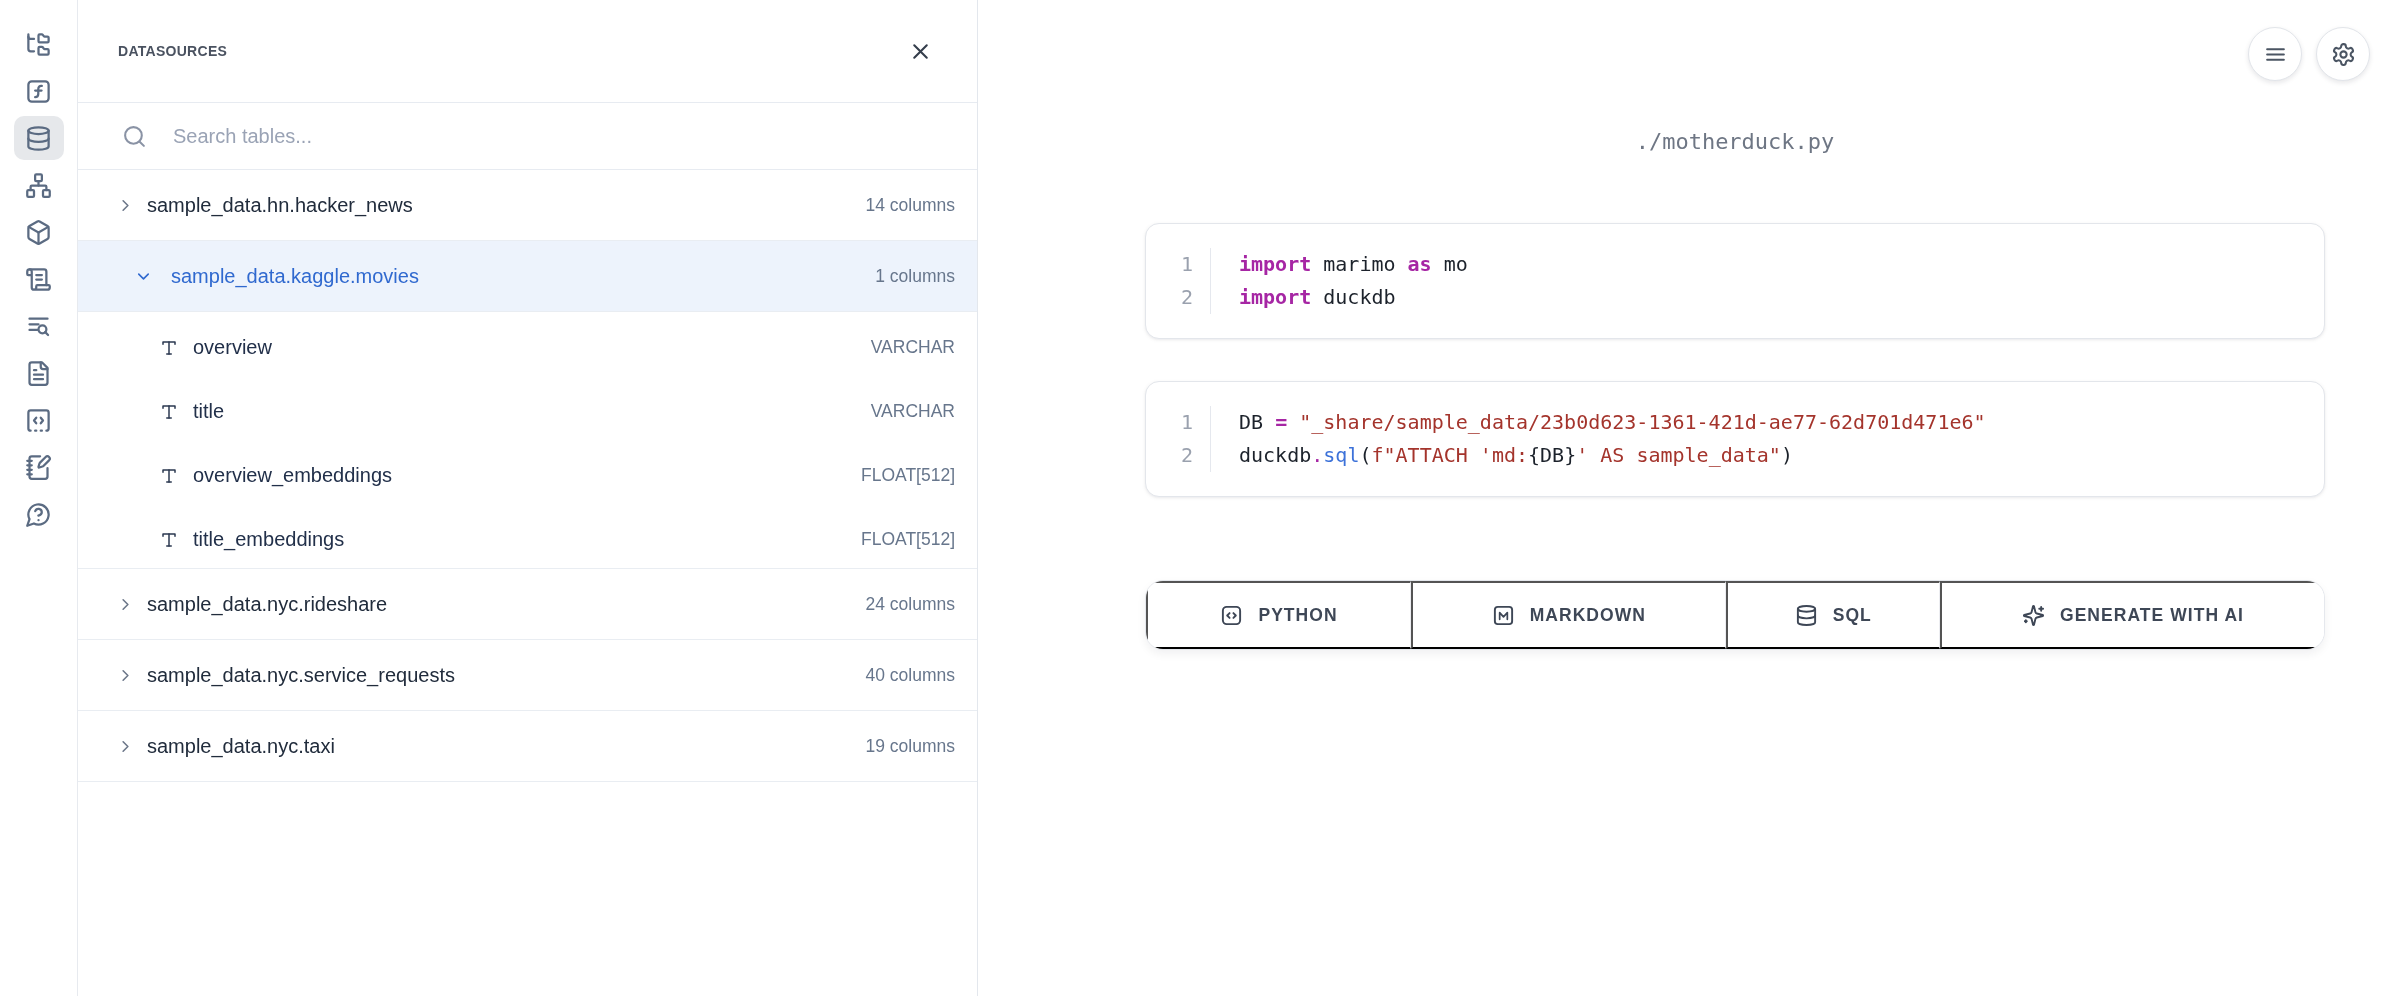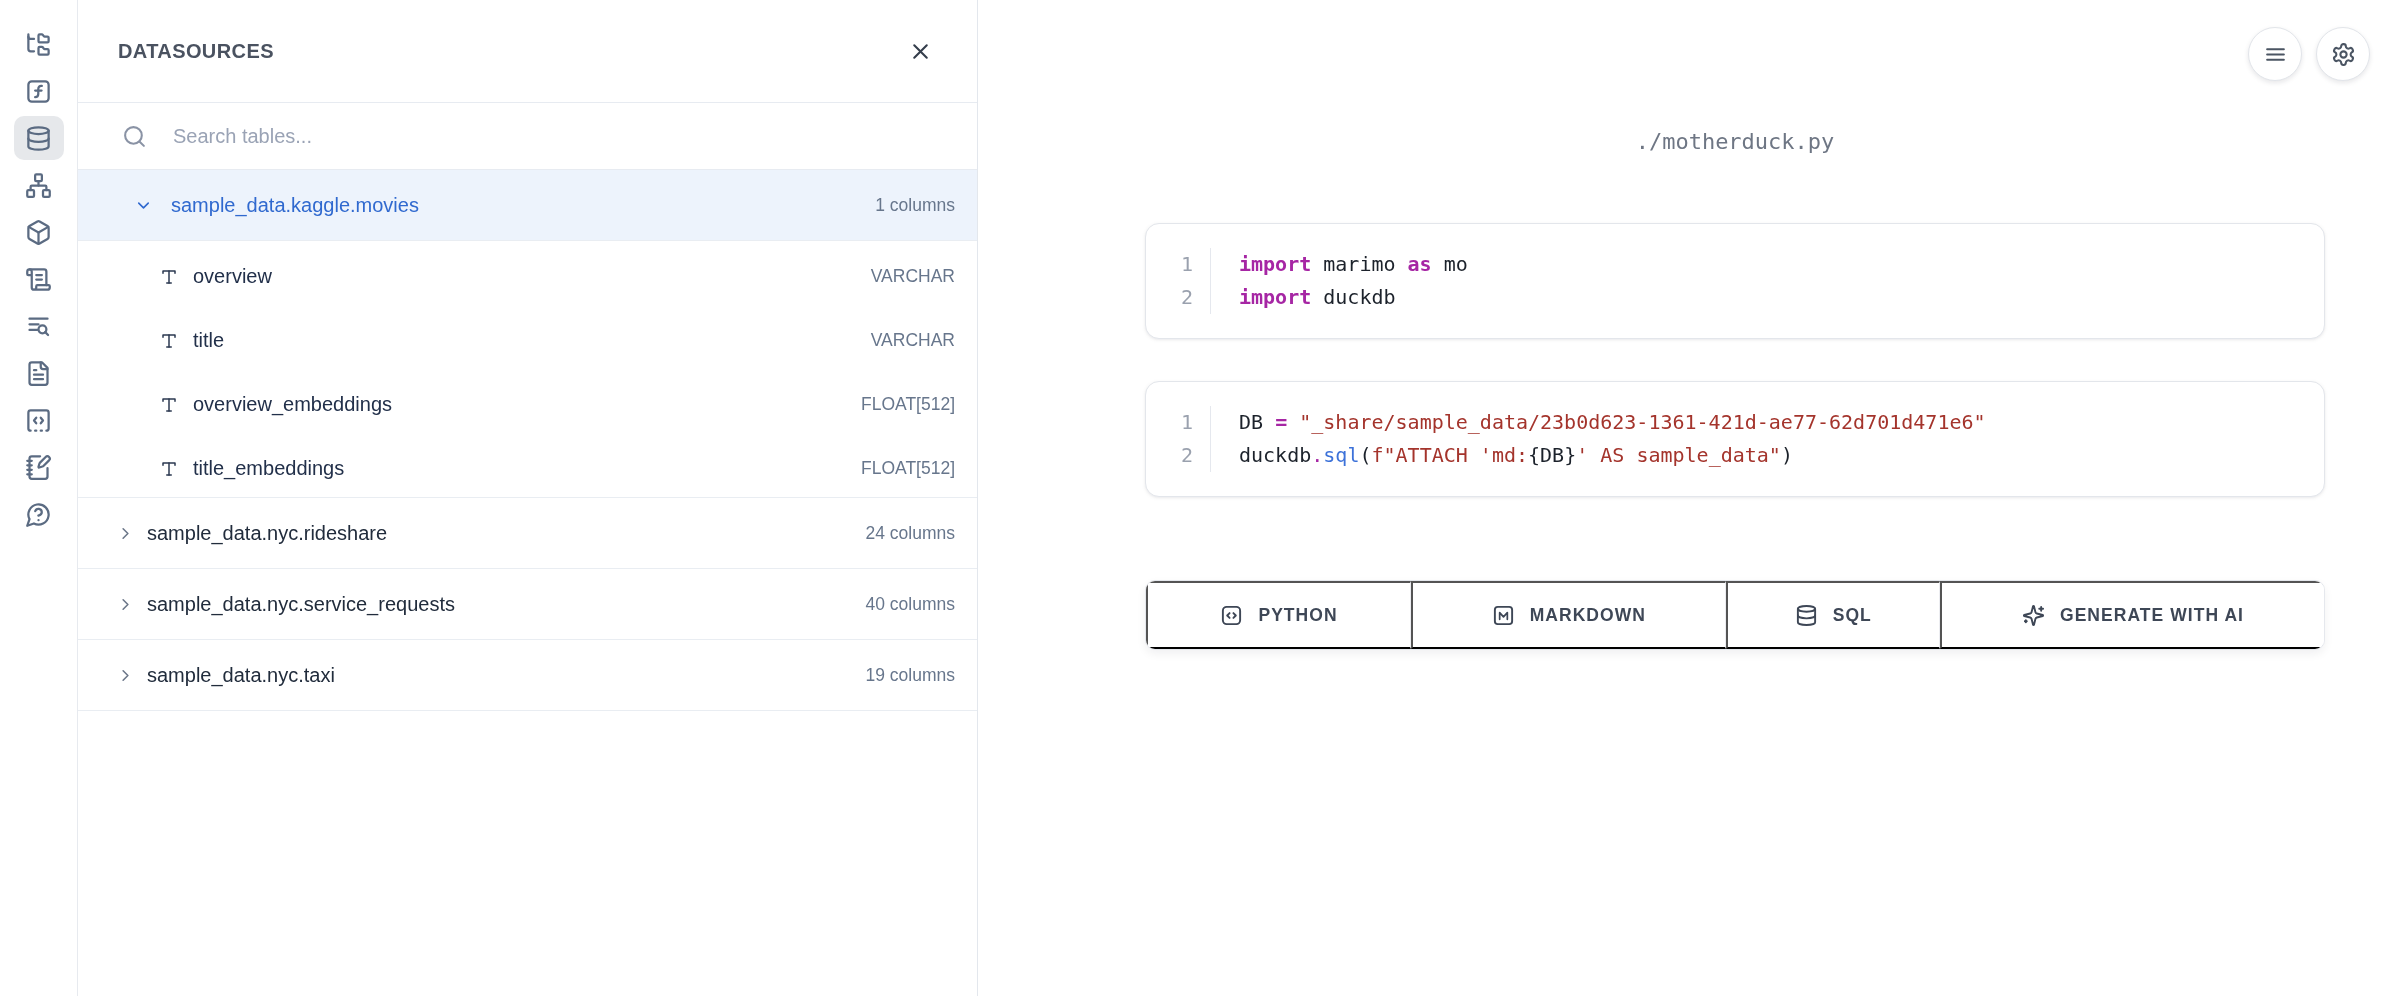--- a/index.html
+++ b/index.html
@@ -13,21 +13,21 @@
   .rail-item { width:50px; height:44px; margin-bottom:3px; border-radius:10px;
                display:flex; align-items:center; justify-content:center; color:#5b6b82; cursor:pointer; }
   .rail-item.active { background:#e6e8eb; }
   .rail-item svg { width:27px; height:27px; }
 
   
   .ds-panel { width:900px; flex:0 0 900px; height:100%; border-right:1px solid #e3e7ed;
               display:flex; flex-direction:column; }
   .ds-header { height:103px; flex:0 0 103px; display:flex; align-items:center;
                justify-content:space-between; padding:0 40px; border-bottom:1px solid #e7ebf1; }
-  .ds-title { font-size:20px; font-weight:bold; color:#4a5260; letter-spacing:.02em; }
+  .ds-title { font-size:14px; font-weight:bold; color:#4a5260; letter-spacing:.02em; }
   .close-btn { width:34px; height:34px; display:flex; align-items:center; justify-content:center;
                color:#343d4b; cursor:pointer; background:none; border:none; }
   .close-btn svg { width:25px; height:25px; }
 
   .search-row { height:67px; flex:0 0 67px; display:flex; align-items:center;
                 padding:0 24px 0 44px; border-bottom:1px solid #e7ebf1; color:#8a93a5; }
   .search-row svg { width:25px; height:25px; flex:0 0 25px; }
   .search-input { border:none; outline:none; flex:1; margin-left:26px; font-size:20px;
                   color:#333c4a; background:transparent; font-family:inherit; }
   .search-input::placeholder { color:#9aa3b5; }
@@ -65,21 +65,21 @@
                font-size:20px; line-height:33px; }
   .code-line .ln { width:64px; flex:0 0 64px; text-align:right; padding-right:17px; color:#9aa1ae; }
   .code-line .code { border-left:1px solid #e5e8ee; padding-left:28px; white-space:pre; flex:1; }
   .tok-kw { color:#a626a4; font-weight:bold; }
   .tok-op { color:#a626a4; }
   .tok-fn { color:#3d72d9; }
   .tok-str { color:#a4342c; }
   .tok-plain { color:#1c222b; }
 
   .add-bar { margin-top:83px; height:70px; display:flex; background:#fff;
-             border:1px solid #e5e8ed; border-radius:10px; overflow:hidden;
+             border:1px solid #e5e8ed; border-radius:18px; overflow:hidden;
              box-shadow:0 4px 10px rgba(16,24,40,.06); }
   .seg { display:flex; align-items:center; justify-content:center; gap:15px;
          border-right:1px solid #ecedf1; background:#fff; cursor:pointer;
          color:#3e4756; font-weight:bold; font-size:17.5px; letter-spacing:.06em; }
   .seg:last-child { border-right:none; }
   .seg svg { width:23px; height:23px; }
   .seg.w-python { flex:0 0 22.5%; } .seg.w-markdown { flex:0 0 26.7%; }
   .seg.w-sql { flex:0 0 18.2%; } .seg.w-ai { flex:1; }
 </style>
 </head>
@@ -188,20 +188,27 @@
     </button>
   </div>
   <div class="search-row">
     <svg viewBox="0 0 24 24" fill="none" stroke="currentColor" stroke-width="2" stroke-linecap="round" stroke-linejoin="round">
         <circle cx="11" cy="11" r="8"></circle>
         <path d="m21 21-4.3-4.3"></path>
       </svg>
     <input class="search-input" value="" placeholder="Search tables..." style="">
   </div>
   <div id="table-list">
+      <div class="table-row">
+        <span class="chev"><svg viewBox="0 0 24 24" fill="none" stroke="currentColor" stroke-width="2" stroke-linecap="round" stroke-linejoin="round">
+            <path d="m9 18 6-6-6-6"></path>
+          </svg></span>
+        <span class="t-name">sample_data.hn.hacker_news</span>
+        <span class="t-count">14 columns</span>
+      </div>
       <div class="table-row selected">
         <span class="chev"><svg viewBox="0 0 24 24" fill="none" stroke="currentColor" stroke-width="2" stroke-linecap="round" stroke-linejoin="round">
             <path d="m6 9 6 6 6-6"></path>
           </svg></span>
         <span class="t-name">sample_data.kaggle.movies</span>
         <span class="t-count">1 columns</span>
       </div>
       <div class="columns-block">
         <div class="column-row">
           <span class="type-ic"><svg viewBox="0 0 24 24" fill="none" stroke="currentColor" stroke-width="2" stroke-linecap="round" stroke-linejoin="round">

